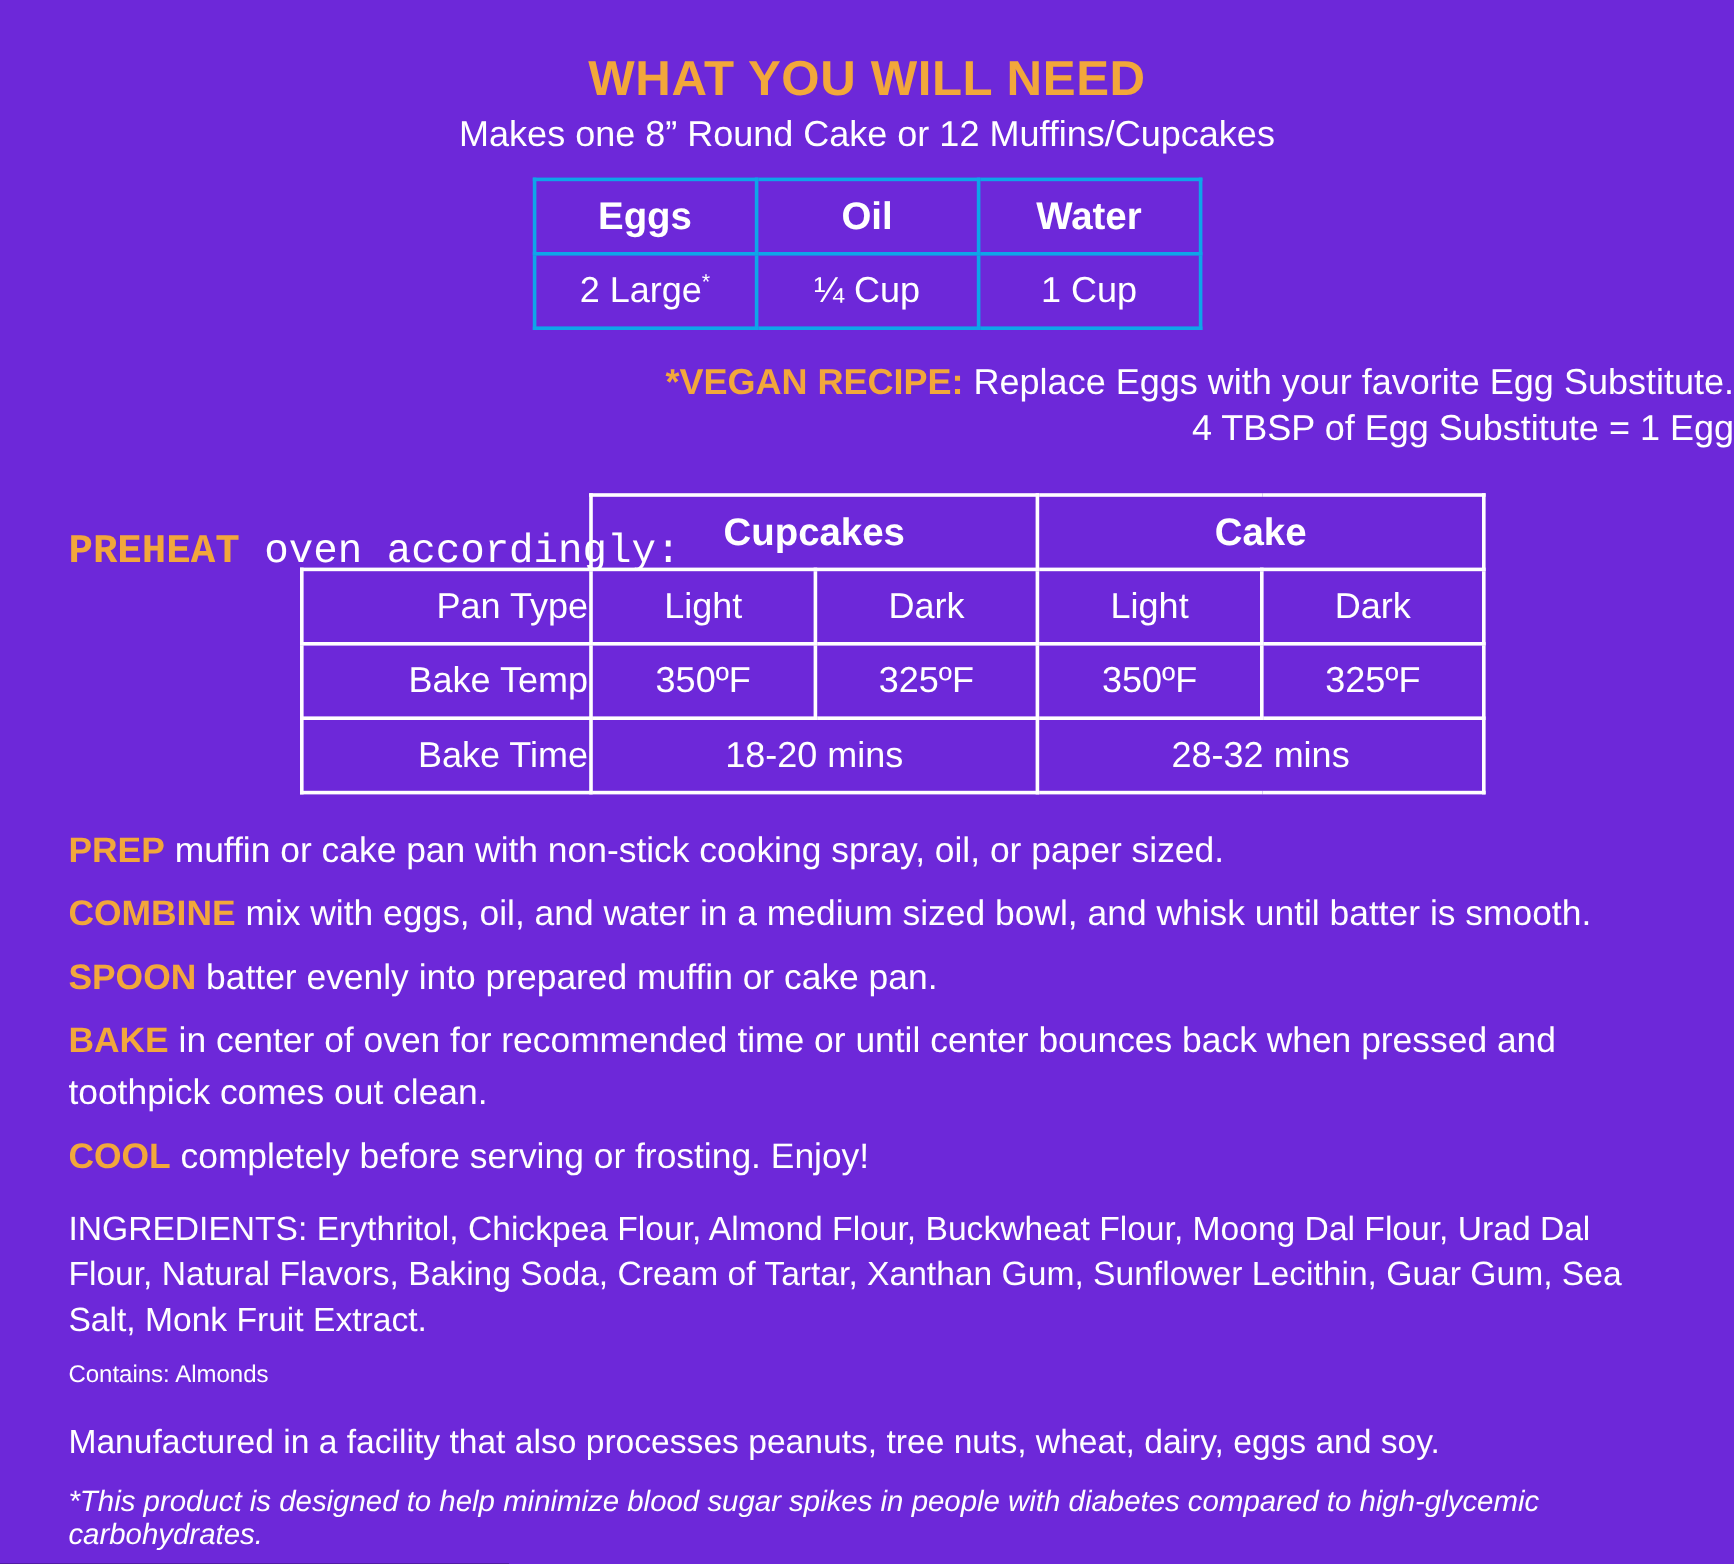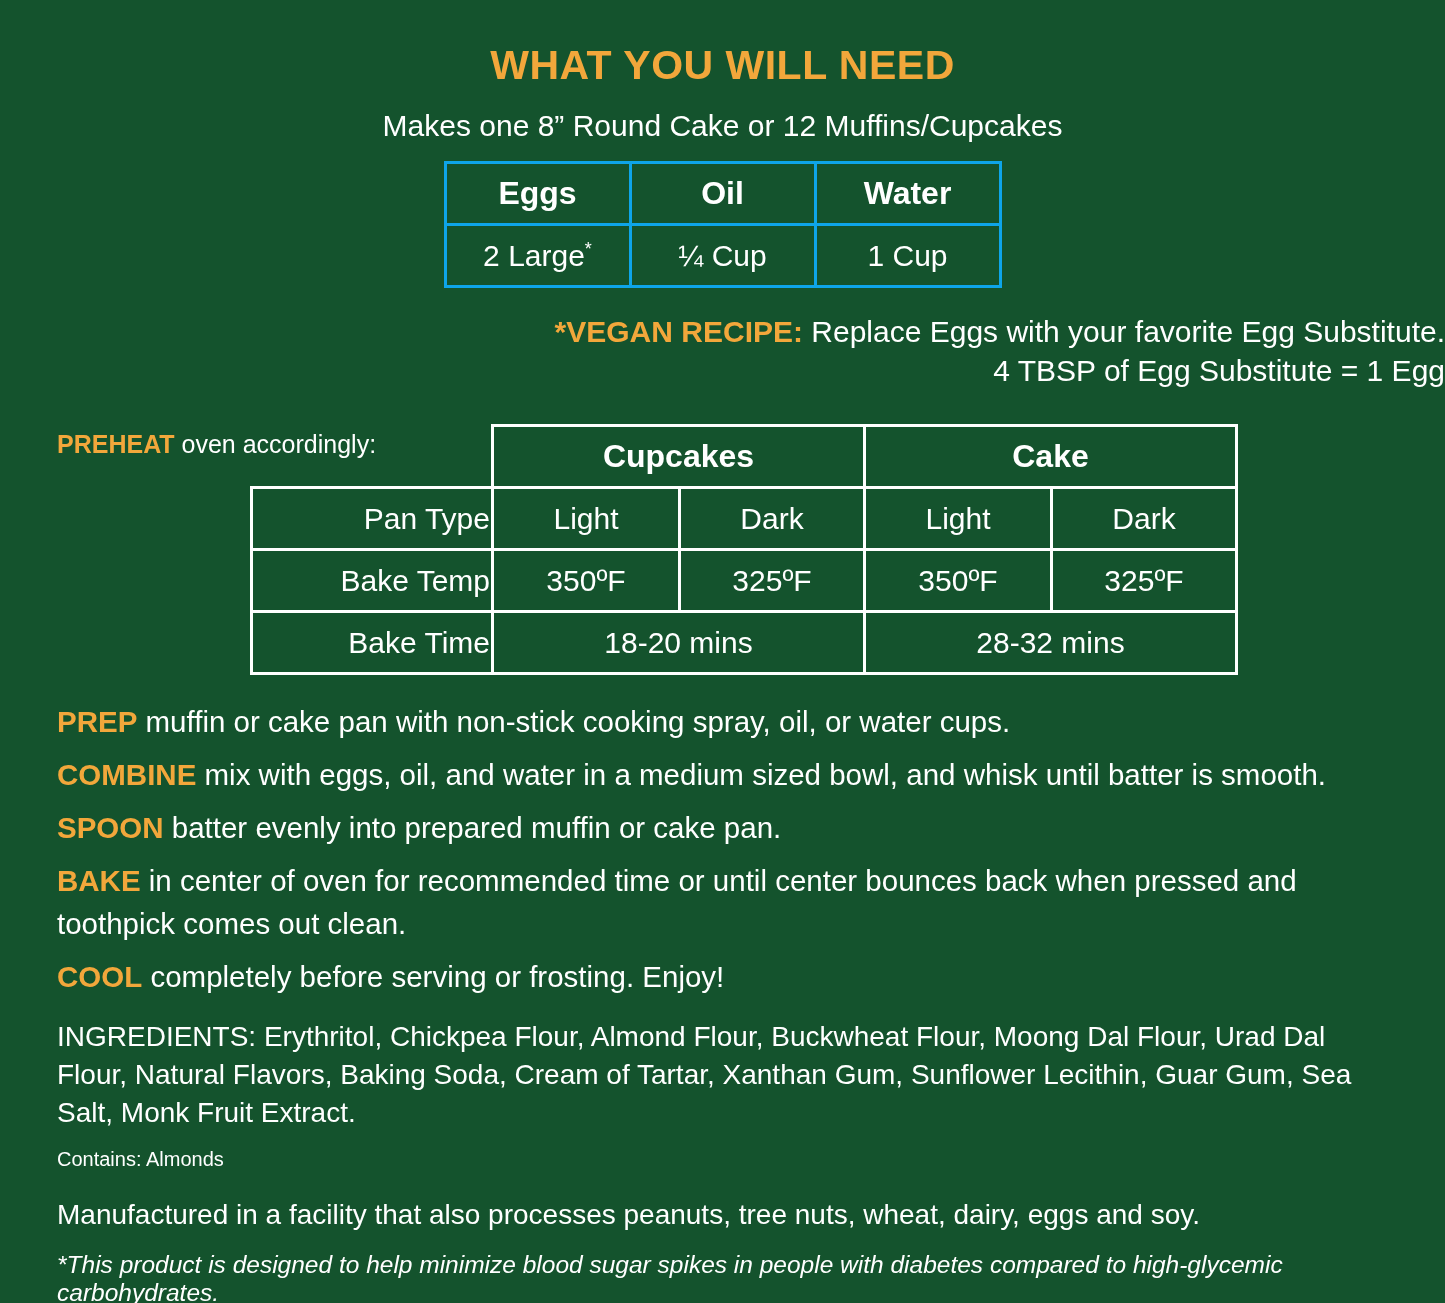--- a/index.html
+++ b/index.html
@@ -3,35 +3,35 @@
 <meta charset="utf-8">
 <style>
   html,body{margin:0;padding:0;}
   body{
     width:1445px;height:1303px;
     background:#000;
     font-family:"Liberation Sans", sans-serif;
     color:#fff;
     overflow:hidden;
   }
-  .page{position:relative;width:1445px;height:1303px;background:#14532d;}
+  .page{position:relative;width:1445px;height:1303px;background:#6d28d9;}
   .accent{color:#F2A73B;font-weight:bold;}
   .bold{font-weight:normal;}
 
   
   .title{
     padding-top:42px;
     text-align:center;
     font-size:41px;
     font-weight:bold;
     color:#F2A73B;
     letter-spacing:0.5px;
   }
   .subtitle{
-    margin-top:20px;
+    margin-top:7px;
     text-align:center;
     font-size:30px;
     color:#fff;
   }
 
   
   table{border-collapse:collapse;}
   .qty-table{
     margin:18px auto 0 auto;
   }
@@ -54,23 +54,24 @@
   }
 
   
   .preheat-wrap{
     position:relative;
     margin-top:34px;
     height:246px;
   }
   .preheat-label{
     position:absolute;
-    left:57px;top:6px;
-    font-size:25px;
+    left:57px;top:30px;
+    font-size:34px;
     white-space:nowrap;
+    font-family:Liberation Mono, monospace;
   }
   .preheat-table{
     position:absolute;
     left:250px;top:0;
   }
   .preheat-table td{
     border:3px solid #fff;
     height:57px;
     text-align:center;
     vertical-align:middle;
@@ -164,21 +165,21 @@
       <tr>
         <td class="rowlabel c0">Bake Time</td>
         <td colspan="2">18-20 mins</td>
         <td colspan="2">28-32 mins</td>
       </tr>
     </tbody>
       </table>
   </div>
 
   <div class="steps">
-    <p><span class="accent">PREP</span><span> muffin or cake pan with non-stick cooking spray, oil, or water cups.</span></p>
+    <p><span class="accent">PREP</span><span> muffin or cake pan with non-stick cooking spray, oil, or paper sized.</span></p>
     <p><span class="accent">COMBINE</span><span> mix with eggs, oil, and water in a medium sized bowl, and whisk until batter is smooth.</span></p>
     <p><span class="accent">SPOON</span><span> batter evenly into prepared muffin or cake pan.</span></p>
     <p><span class="accent">BAKE</span><span> in center of oven for recommended time or until center bounces back when pressed and toothpick comes out clean.</span></p>
     <p><span class="accent">COOL</span><span> completely before serving or frosting. Enjoy!</span></p>
   </div>
 
   <div class="ingredients">
     <span class="bold">INGREDIENTS:</span><span> Erythritol, Chickpea Flour, Almond Flour, Buckwheat Flour, Moong Dal Flour, Urad Dal Flour, Natural Flavors, Baking Soda, Cream of Tartar, Xanthan Gum, Sunflower Lecithin, Guar Gum, Sea Salt, Monk Fruit Extract.</span>
   </div>
 

